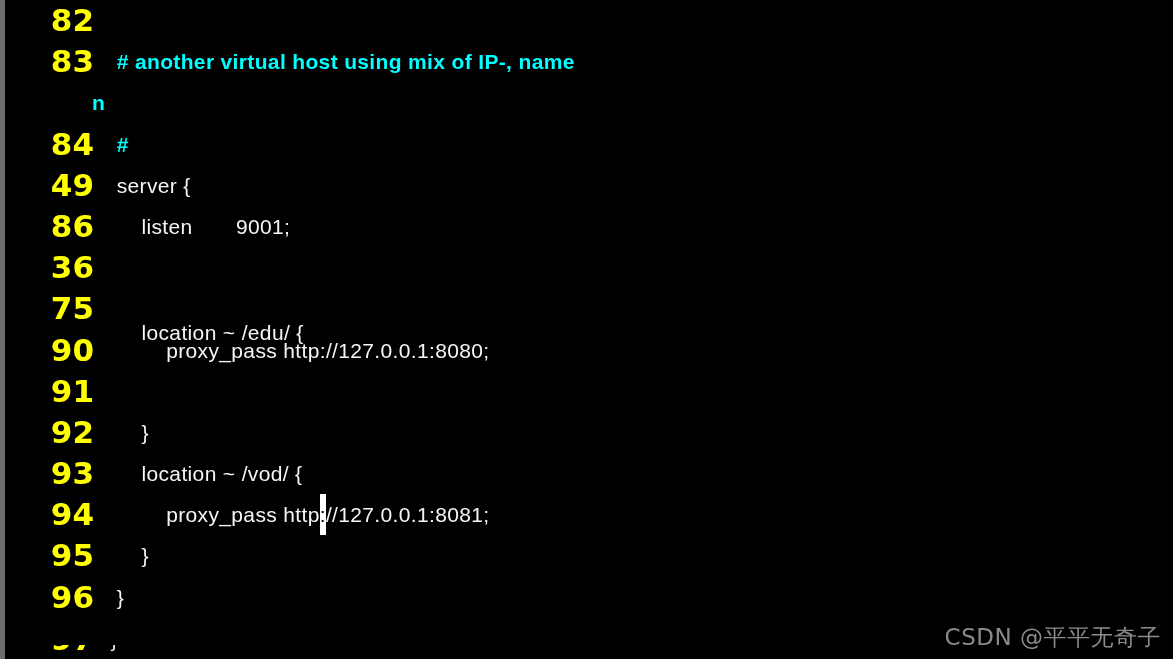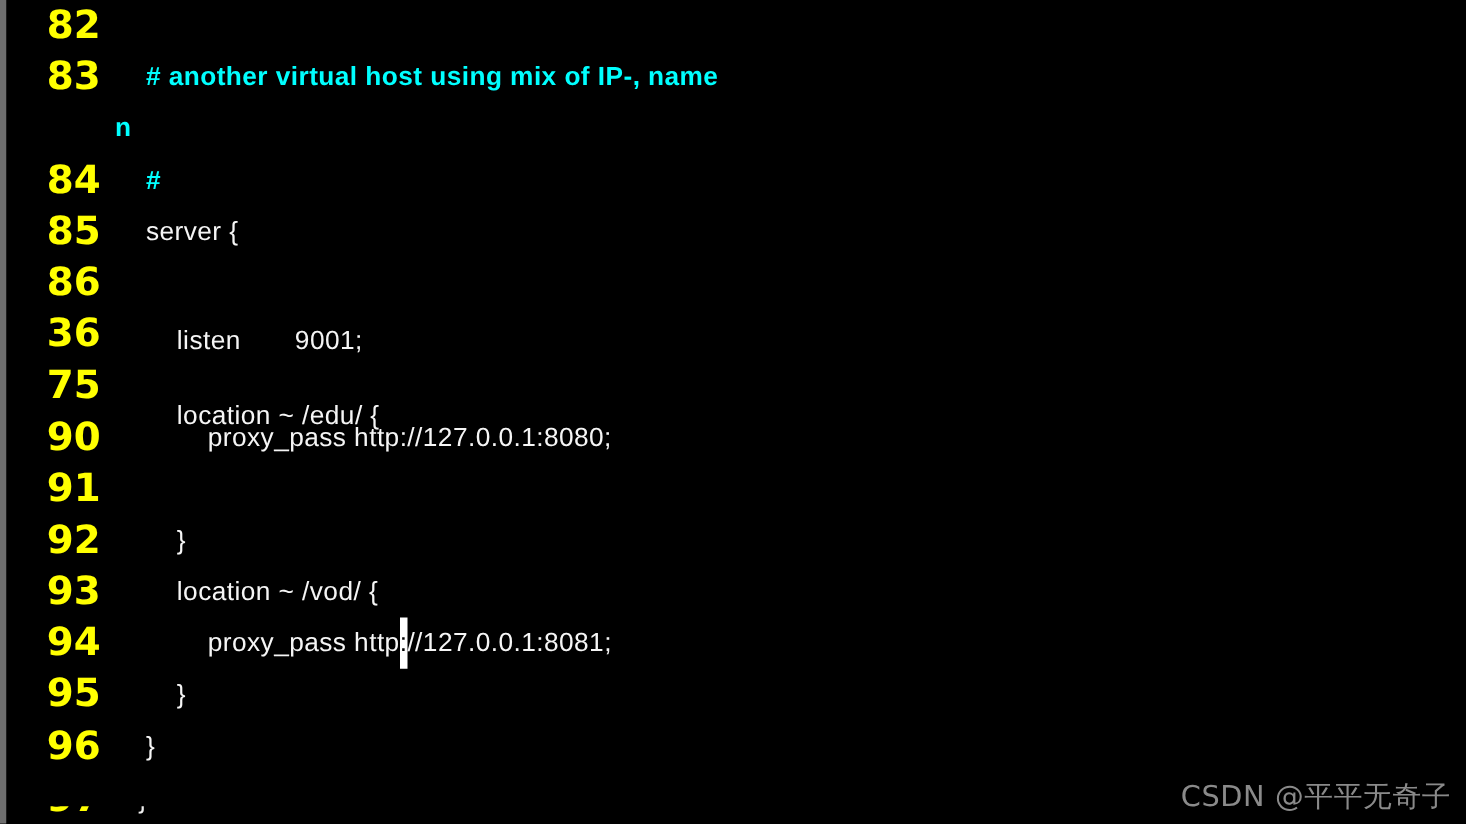--- a/index.html
+++ b/index.html
@@ -40,21 +40,21 @@
     position: relative;
     height: 41.2px;
     line-height: 41.2px;
     white-space: pre;
   }
   .lineno {
     position: absolute;
     left: 24px;
     top: 0;
     width: 70px;
-    text-align: center;
+    text-align: right;
     color: #ffff00;
     font-weight: bold;
     font-size: 31px;
     letter-spacing: 0px;
     font-family: "DejaVu Sans", "Liberation Sans", sans-serif;
   }
   .code-text {
     position: absolute;
     left: 26px;
     top: 0;
@@ -129,27 +129,27 @@
     <div class="row wrap-row">
       <span class="code-text comment" style="left:92px;">n</span>
     </div>
 
     <div class="row">
       <span class="lineno">84</span>
       <span class="code-text comment" style="left:92px;">    #</span>
     </div>
 
     <div class="row">
-      <span class="lineno">85</span>
+      <span class="lineno">49</span>
       <span class="code-text plain" style="left:92px;">    server {</span>
     </div>
 
     <div class="row">
       <span class="lineno">86</span>
-      <span class="code-text plain" style="left:92px;margin-top:46px;">        listen       9001;</span>
+      <span class="code-text plain" style="left:92px;">        listen       9001;</span>
     </div>
 
 
     <div class="row">
       <span class="lineno">36</span>
       <span class="code-text plain" style="left:92px;"></span>
     </div>
 
     <div class="row">
       <span class="lineno">75</span>

